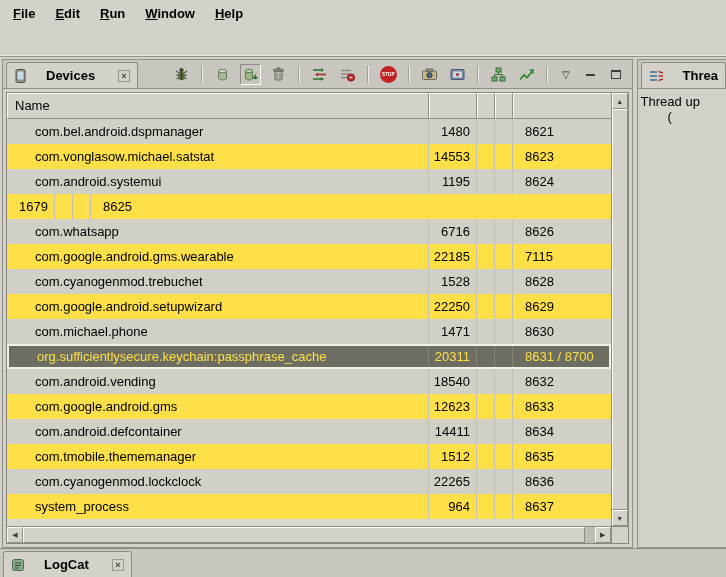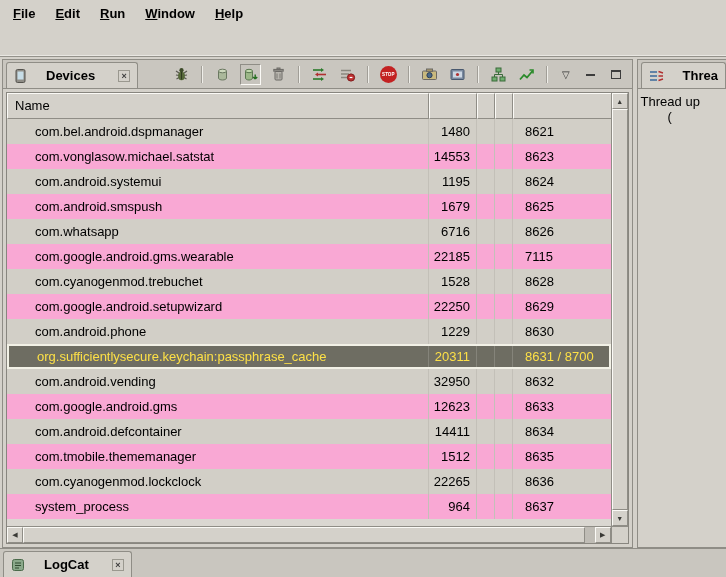--- a/index.html
+++ b/index.html
@@ -55,21 +55,21 @@
   .th { background:#d4d1ca; border-top:1px solid #fbfaf6; border-left:1px solid #fbfaf6;
         border-right:1px solid #8f8d86; border-bottom:1px solid #8f8d86;
         padding:4px 7px; white-space:nowrap; overflow:hidden; }
   .th-name { width:422px; }
   .th-pid  { width:48px; }
   .th-c3, .th-c4 { width:18px; }
   .th-port { flex:1; border-right:none; }
   .tbody { flex:1; overflow:hidden; background:#dad7d1; }
   .trow { height:25px; display:flex; align-items:stretch; }
   .trow.even { background:#d2cfc7; }
-  .trow.odd  { background:#f9a8d4; }
+  .trow.odd  { background:#fde047; }
   .trow.selected { background:#6e6d62; color:#fde047; border:2px solid #f2f1e6; }
   .td { display:flex; align-items:center; padding:0 5px; border-right:1px solid #c3c0b8;
         white-space:nowrap; overflow:hidden; }
   .trow.selected .td { border-right-color:#85847a; }
   .td-name { width:422px; padding-left:28px; }
   .td-pid  { width:48px; justify-content:flex-end; padding-right:6px; }
   .td-c3, .td-c4 { width:18px; }
   .td-port { flex:1; border-right:none; padding-left:12px; }
   .trow.selected .td-name { width:420px; }
 
@@ -250,21 +250,20 @@
                   <div class="td td-port">8623</div>
                 </div>
                 <div class="trow even">
                   <div class="td td-name">com.android.systemui</div>
                   <div class="td td-pid">1195</div>
                   <div class="td td-c3"></div>
                   <div class="td td-c4"></div>
                   <div class="td td-port">8624</div>
                 </div>
                 <div class="trow odd">
-                  <div class="td td-name">com.android.smspush</div>
                   <div class="td td-pid">1679</div>
                   <div class="td td-c3"></div>
                   <div class="td td-c4"></div>
                   <div class="td td-port">8625</div>
                 </div>
                 <div class="trow even">
                   <div class="td td-name">com.whatsapp</div>
                   <div class="td td-pid">6716</div>
                   <div class="td td-c3"></div>
                   <div class="td td-c4"></div>
@@ -285,36 +284,36 @@
                   <div class="td td-port">8628</div>
                 </div>
                 <div class="trow odd">
                   <div class="td td-name">com.google.android.setupwizard</div>
                   <div class="td td-pid">22250</div>
                   <div class="td td-c3"></div>
                   <div class="td td-c4"></div>
                   <div class="td td-port">8629</div>
                 </div>
                 <div class="trow even">
-                  <div class="td td-name">com.android.phone</div>
-                  <div class="td td-pid">1229</div>
+                  <div class="td td-name">com.michael.phone</div>
+                  <div class="td td-pid">1471</div>
                   <div class="td td-c3"></div>
                   <div class="td td-c4"></div>
                   <div class="td td-port">8630</div>
                 </div>
                 <div class="trow odd selected">
                   <div class="td td-name">org.sufficientlysecure.keychain:passphrase_cache</div>
                   <div class="td td-pid">20311</div>
                   <div class="td td-c3"></div>
                   <div class="td td-c4"></div>
                   <div class="td td-port">8631 / 8700</div>
                 </div>
                 <div class="trow even">
                   <div class="td td-name">com.android.vending</div>
-                  <div class="td td-pid">32950</div>
+                  <div class="td td-pid">18540</div>
                   <div class="td td-c3"></div>
                   <div class="td td-c4"></div>
                   <div class="td td-port">8632</div>
                 </div>
                 <div class="trow odd">
                   <div class="td td-name">com.google.android.gms</div>
                   <div class="td td-pid">12623</div>
                   <div class="td td-c3"></div>
                   <div class="td td-c4"></div>
                   <div class="td td-port">8633</div>

